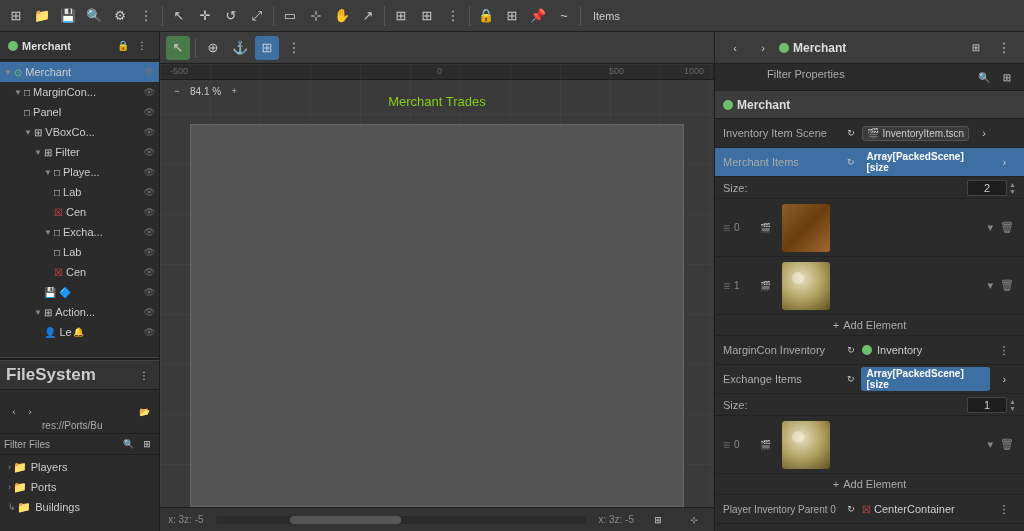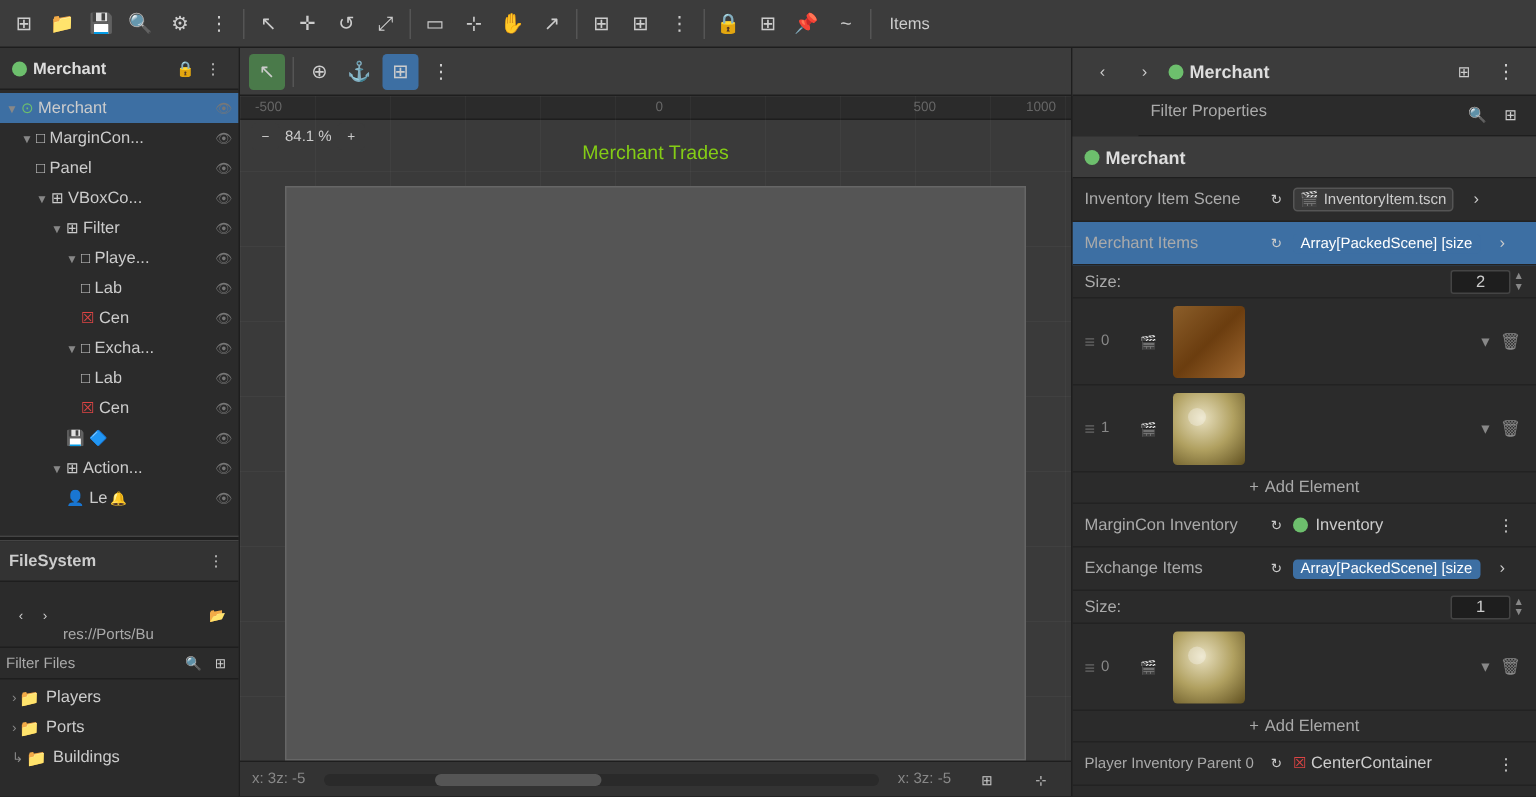--- a/index.html
+++ b/index.html
@@ -94,21 +94,21 @@
       flex-direction: column;
     }
     .fs-header {
       display: flex;
       align-items: center;
       padding: 4px 6px;
       border-bottom: 1px solid #1e1e1e;
       background: #333;
     }
     .fs-title {
-      font-size: 11px;
+      font-size: 17px;
       font-weight: bold;
       color: #ccc;
       flex: 1;
     }
     .fs-nav {
       display: flex;
       align-items: center;
       padding: 2px 6px;
       font-size: 10px;
       color: #aaa;
@@ -303,20 +303,21 @@
       font-size: 10px;
       cursor: pointer;
     }
 
     .array-value {
       background: #3d6fa3;
       border-radius: 3px;
       padding: 1px 5px;
       font-size: 10px;
       color: #fff;
+      font-weight: bold;
     }
 
     .size-row {
       display: flex;
       align-items: center;
       padding: 2px 8px;
       height: 22px;
       border-bottom: 1px solid #222;
     }
     .size-label { font-size: 11px; color: #aaa; width: 60px; }

